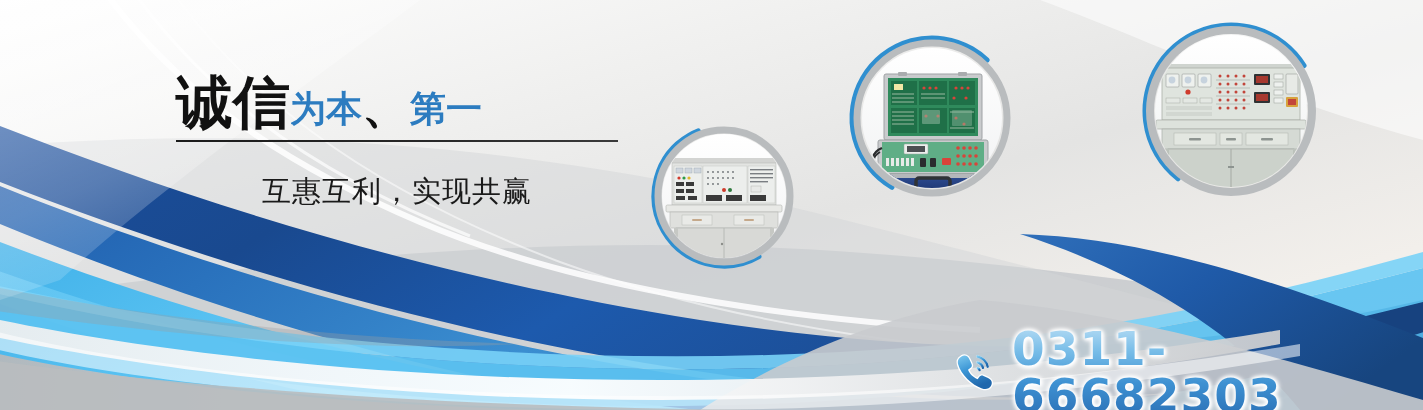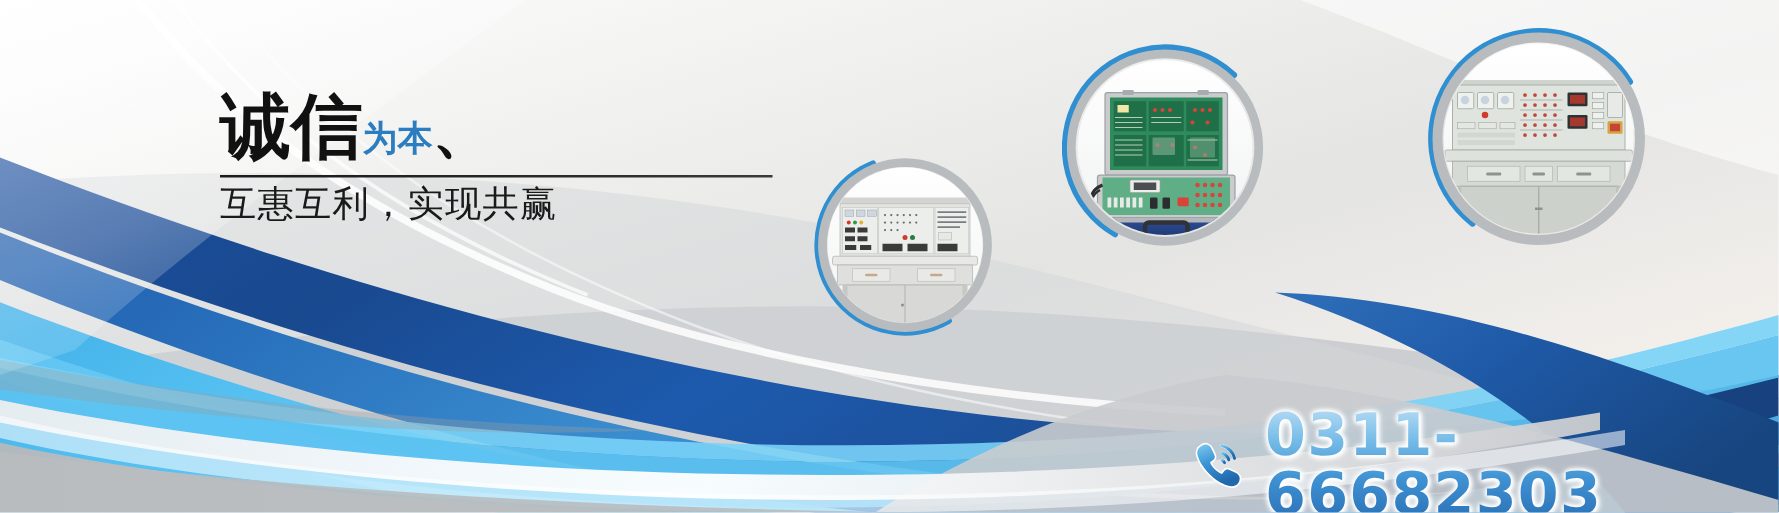--- a/index.html
+++ b/index.html
@@ -18,31 +18,31 @@
     position:absolute;left:176px;top:74px;width:448px;
     text-align:left;
   }
   #title-line{
     font-size:57px;line-height:1.0;font-weight:bold;
     white-space:nowrap;letter-spacing:0px;
     color:#0d0d0d;
     display:flex;align-items:baseline;
   }
   #title-line .big{font-size:57px;font-weight:bold;color:#111111;}
-  #title-line .accent{font-size:28px;font-weight:bold;color:#2c7cc0;position:relative;top:-1px;}
+  #title-line .accent{font-size:36px;font-weight:bold;color:#2c7cc0;position:relative;top:-1px;}
   #title-line .sep{font-size:48px;font-weight:bold;color:#111111;}
   #title-rule{
     margin-top:9px;
     width:442px;height:2px;
     background:linear-gradient(90deg,#1b1b1b 0%,#272727 55%,#3a3a3a 100%);
   }
   #subtitle{
-    margin-top:2px;
+    margin-top:30px;
     width:442px;
-    text-align:left;
+    text-align:center;
     font-size:29px;font-weight:500;color:#1a1a1a;
     letter-spacing:1px;
   }
   
   .photo-circle{position:absolute;}
   .photo-circle svg{display:block;}
   
   #phone{
     position:absolute;left:952px;top:325px;
     display:flex;align-items:center;gap:14px;
@@ -181,20 +181,21 @@
     <path d="M-10,286 C150,318 330,338 520,344 C380,352 180,338 -10,310 Z" fill="#9a9da0" opacity="0.35"></path>
 
     <path d="M0,0 L420,0 C300,90 170,180 60,280 L0,300 Z" fill="url(#gShineTop)" opacity="0.5"></path>
   </svg>
 
   <div id="slogan">
     <div id="title-line">
       <span class="big">诚信</span>
       <span class="accent">为本</span>
       <span class="sep">、</span>
+      <span class="accent">第一</span>
     </div>
     <div id="title-rule"></div>
     <div id="subtitle">互惠互利，实现共赢</div>
   </div>
 
   <div class="photo-circle" style="left:648px;top:120px;">
     <svg width="152" height="152" viewBox="0 0 152 152">
       <defs>
         <clipPath id="clip1">
             <circle cx="76" cy="76" r="62"></circle>

